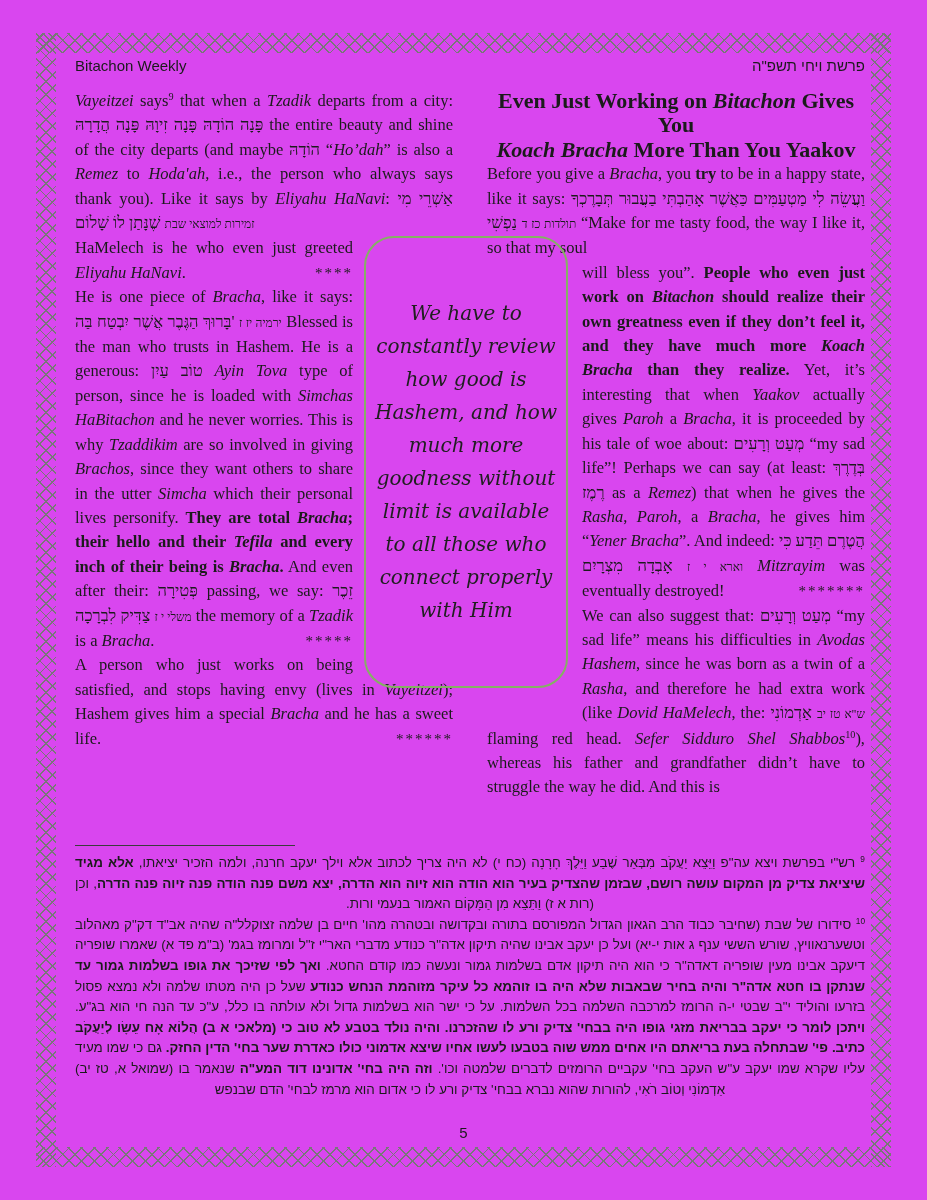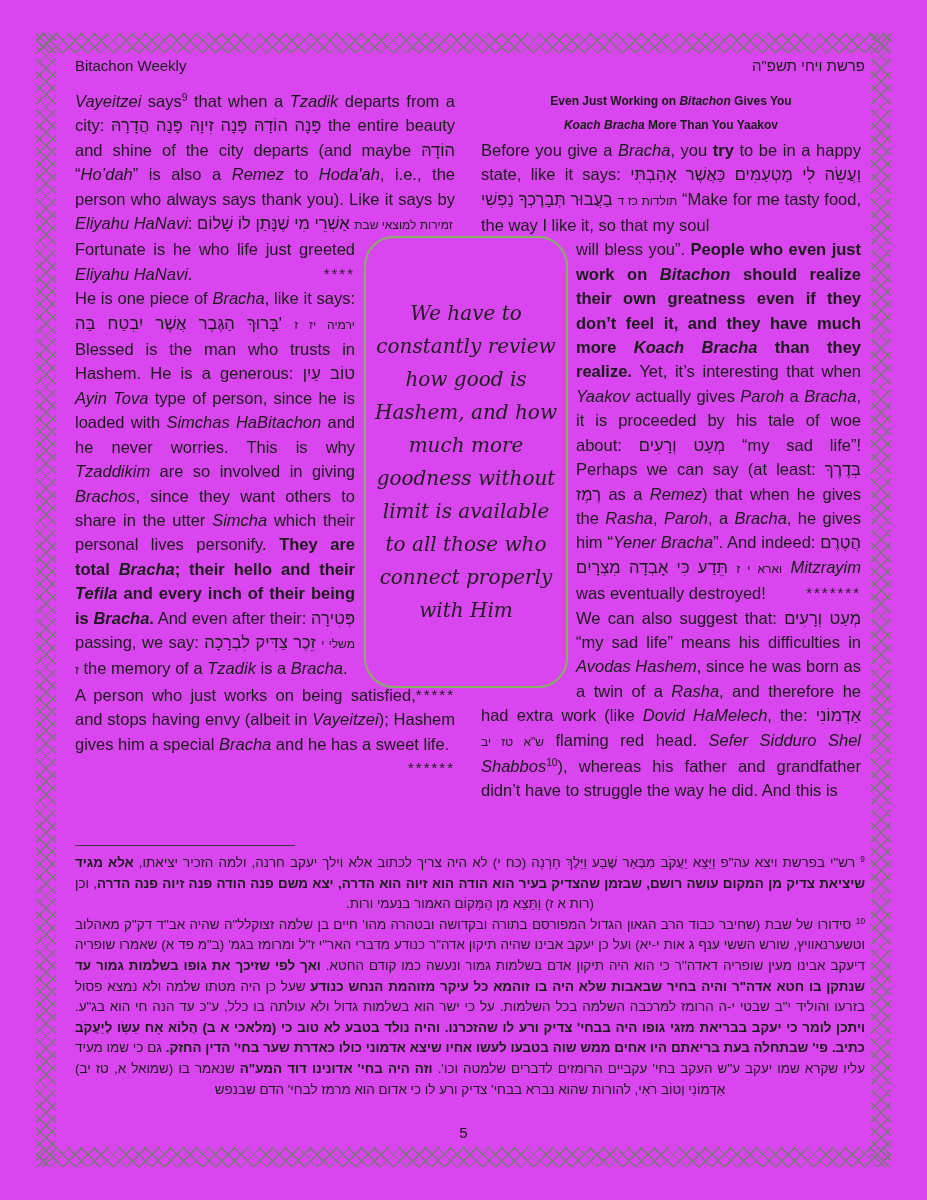--- a/index.html
+++ b/index.html
@@ -16,24 +16,24 @@
   }
   .stitch-top{left:36px;top:33px;width:855px;height:20px;}
   .stitch-bottom{left:36px;top:1147px;width:855px;height:20px;}
   .stitch-left{left:36px;top:33px;width:20px;height:1134px;}
   .stitch-right{left:871px;top:33px;width:20px;height:1134px;}
 
   .content{position:absolute;left:75px;top:57px;width:790px;}
   .header{display:flex;justify-content:space-between;align-items:baseline;font-size:15px;height:20px;}
   .header .heb{direction:rtl;}
 
-  .columns{display:flex;gap:26px;margin-top:12px;}
+  .columns{display:flex;gap:34px;margin-top:12px;font-family:Liberation Serif, serif;}
   .col{width:380px;font-size:16.5px;line-height:24.4px;text-align:justify;}
   .col p{margin:0;}
-  .heading{text-align:center;font-weight:bold;font-size:12px;}
+  .heading{text-align:center;font-weight:bold;font-size:22px;}
 
   .seg-n{}
   .seg-i{font-style:italic;}
   .seg-b{font-weight:bold;}
   .seg-bi{font-weight:bold;font-style:italic;}
   .seg-h{unicode-bidi:isolate;}
   .seg-hs{unicode-bidi:isolate;font-size:12px;}
   .seg-sup{vertical-align:super;font-size:0.62em;line-height:0;}
   .seg-stars{float:right;letter-spacing:2px;font-size:15px;}
   .seg-fn{}
@@ -77,23 +77,23 @@
 
     <div class="header">
       <span>Bitachon Weekly</span>
       <span class="heb">פרשת ויחי תשפ"ה</span>
     </div>
 
     <div class="columns">
 
       <div class="col">
         <p><span class="seg-i">Vayeitzei</span><span class="seg-n"> says</span><span class="seg-sup">9</span><span class="seg-n"> that when a </span><span class="seg-i">Tzadik</span><span class="seg-n"> departs from a city: </span><span class="seg-h">פָּנָה הוֹדָהּ פָּנָה זִיוָהּ פָּנָה הֲדָרָהּ</span><span class="seg-n"> the entire beauty and shine of the city departs (and maybe </span><span class="seg-h">הוֹדָהּ</span><span class="seg-n"> “</span><span class="seg-i">Ho’dah</span><span class="seg-n">” is also a </span><span class="seg-i">Remez</span><span class="seg-n"> to </span><span class="seg-i">Hoda'ah</span><span class="seg-n">, i.e., the person who always says thank you). Like it says by </span><span class="seg-i">Eliyahu HaNavi</span><span class="seg-n">: </span><span class="seg-h">אַשְׁרֵי מִי שֶׁנָּתַן לוֹ שָׁלוֹם</span><span class="seg-n"> </span><span class="seg-hs">זמירות למוצאי שבת</span></p>
-        <p><span class="qspacer-r"></span><span><span class="seg-n">Fortunate is he who life just greeted </span><span class="seg-i">Eliyahu HaNavi</span><span class="seg-n">.</span><span class="seg-stars">****</span></span></p>
+        <p><span class="qspacer-r"></span><span><span class="seg-n">HaMelech is he who even just greeted </span><span class="seg-i">Eliyahu HaNavi</span><span class="seg-n">.</span><span class="seg-stars">****</span></span></p>
         <p><span class="seg-n">He is one piece of </span><span class="seg-i">Bracha</span><span class="seg-n">, like it says: </span><span class="seg-h">בָּרוּךְ הַגֶּבֶר אֲשֶׁר יִבְטַח בַּה'</span><span class="seg-n"> </span><span class="seg-hs">ירמיה יז ז</span><span class="seg-n"> Blessed is the man who trusts in Hashem. He is a generous: </span><span class="seg-h">טוֹב עַיִן</span><span class="seg-n"> </span><span class="seg-i">Ayin Tova</span><span class="seg-n"> type of person, since he is loaded with </span><span class="seg-i">Simchas HaBitachon</span><span class="seg-n"> and he never worries. This is why </span><span class="seg-i">Tzaddikim</span><span class="seg-n"> are so involved in giving </span><span class="seg-i">Brachos</span><span class="seg-n">, since they want others to share in the utter </span><span class="seg-i">Simcha</span><span class="seg-n"> which their personal lives personify. </span><span class="seg-b">They are total </span><span class="seg-bi">Bracha</span><span class="seg-b">; their hello and their </span><span class="seg-bi">Tefila</span><span class="seg-b"> and every inch of their being is </span><span class="seg-bi">Bracha</span><span class="seg-b">.</span><span class="seg-n"> And even after their: </span><span class="seg-h">פְּטִירָה</span><span class="seg-n"> passing, we say: </span><span class="seg-h">זֵכֶר צַדִּיק לִבְרָכָה</span><span class="seg-n"> </span><span class="seg-hs">משלי י ז</span><span class="seg-n"> the memory of a </span><span class="seg-i">Tzadik</span><span class="seg-n"> is a </span><span class="seg-i">Bracha</span><span class="seg-n">.</span><span class="seg-stars">*****</span></p>
-        <p><span class="seg-n">A person who just works on being satisfied, and stops having envy (albeit in </span><span class="seg-i">Vayeitzei</span><span class="seg-n">); Hashem gives him a special </span><span class="seg-i">Bracha</span><span class="seg-n"> and he has a sweet life.</span><span class="seg-stars">******</span></p>
+        <p><span class="seg-n">A person who just works on being satisfied, and stops having envy (lives in </span><span class="seg-i">Vayeitzei</span><span class="seg-n">); Hashem gives him a special </span><span class="seg-i">Bracha</span><span class="seg-n"> and he has a sweet life.</span><span class="seg-stars">******</span></p>
       </div>
 
       <div class="col">
         <p class="heading"><span class="seg-b">Even Just Working on </span><span class="seg-bi">Bitachon</span><span class="seg-b"> Gives You</span></p>
         <p class="heading"><span class="seg-bi">Koach Bracha</span><span class="seg-b"> More Than You Yaakov</span></p>
         <p><span class="seg-n">Before you give a </span><span class="seg-i">Bracha</span><span class="seg-n">, you </span><span class="seg-b">try</span><span class="seg-n"> to be in a happy state, like it says: </span><span class="seg-h">וַעֲשֵׂה לִי מַטְעַמִּים כַּאֲשֶׁר אָהַבְתִּי בַעֲבוּר תְּבָרֶכְךָ נַפְשִׁי</span><span class="seg-n"> </span><span class="seg-hs">תולדות כז ד</span><span class="seg-n"> “Make for me tasty food, the way I like it, so that my soul</span></p>
         <p><span class="qspacer-l"></span><span><span class="seg-n">will bless you”. </span><span class="seg-b">People who even just work on </span><span class="seg-bi">Bitachon</span><span class="seg-b"> should realize their own greatness even if they don’t feel it, and they have much more </span><span class="seg-bi">Koach Bracha</span><span class="seg-b"> than they realize.</span><span class="seg-n"> Yet, it’s interesting that when </span><span class="seg-i">Yaakov</span><span class="seg-n"> actually gives </span><span class="seg-i">Paroh</span><span class="seg-n"> a </span><span class="seg-i">Bracha</span><span class="seg-n">, it is proceeded by his tale of woe about: </span><span class="seg-h">מְעַט וְרָעִים</span><span class="seg-n"> “my sad life”! Perhaps we can say (at least: </span><span class="seg-h">בְּדֶרֶךְ רֶמֶז</span><span class="seg-n"> as a </span><span class="seg-i">Remez</span><span class="seg-n">) that when he gives the </span><span class="seg-i">Rasha</span><span class="seg-n">, </span><span class="seg-i">Paroh</span><span class="seg-n">, a </span><span class="seg-i">Bracha</span><span class="seg-n">, he gives him “</span><span class="seg-i">Yener Bracha</span><span class="seg-n">”. And indeed: </span><span class="seg-h">הֲטֶרֶם תֵּדַע כִּי אָבְדָה מִצְרָיִם</span><span class="seg-n"> </span><span class="seg-hs">וארא י ז</span><span class="seg-n"> </span><span class="seg-i">Mitzrayim</span><span class="seg-n"> was eventually destroyed!</span><span class="seg-stars">*******</span></span></p>
         <p><span class="seg-n">We can also suggest that: </span><span class="seg-h">מְעַט וְרָעִים</span><span class="seg-n"> “my sad life” means his difficulties in </span><span class="seg-i">Avodas Hashem</span><span class="seg-n">, since he was born as a twin of a </span><span class="seg-i">Rasha</span><span class="seg-n">, and therefore he had extra work (like </span><span class="seg-i">Dovid HaMelech</span><span class="seg-n">, the: </span><span class="seg-h">אַדְמוֹנִי</span><span class="seg-n"> </span><span class="seg-hs">ש"א טז יב</span><span class="seg-n"> flaming red head. </span><span class="seg-i">Sefer Sidduro Shel Shabbos</span><span class="seg-sup">10</span><span class="seg-n">), whereas his father and grandfather didn’t have to struggle the way he did. And this is</span></p>
       </div>
 

